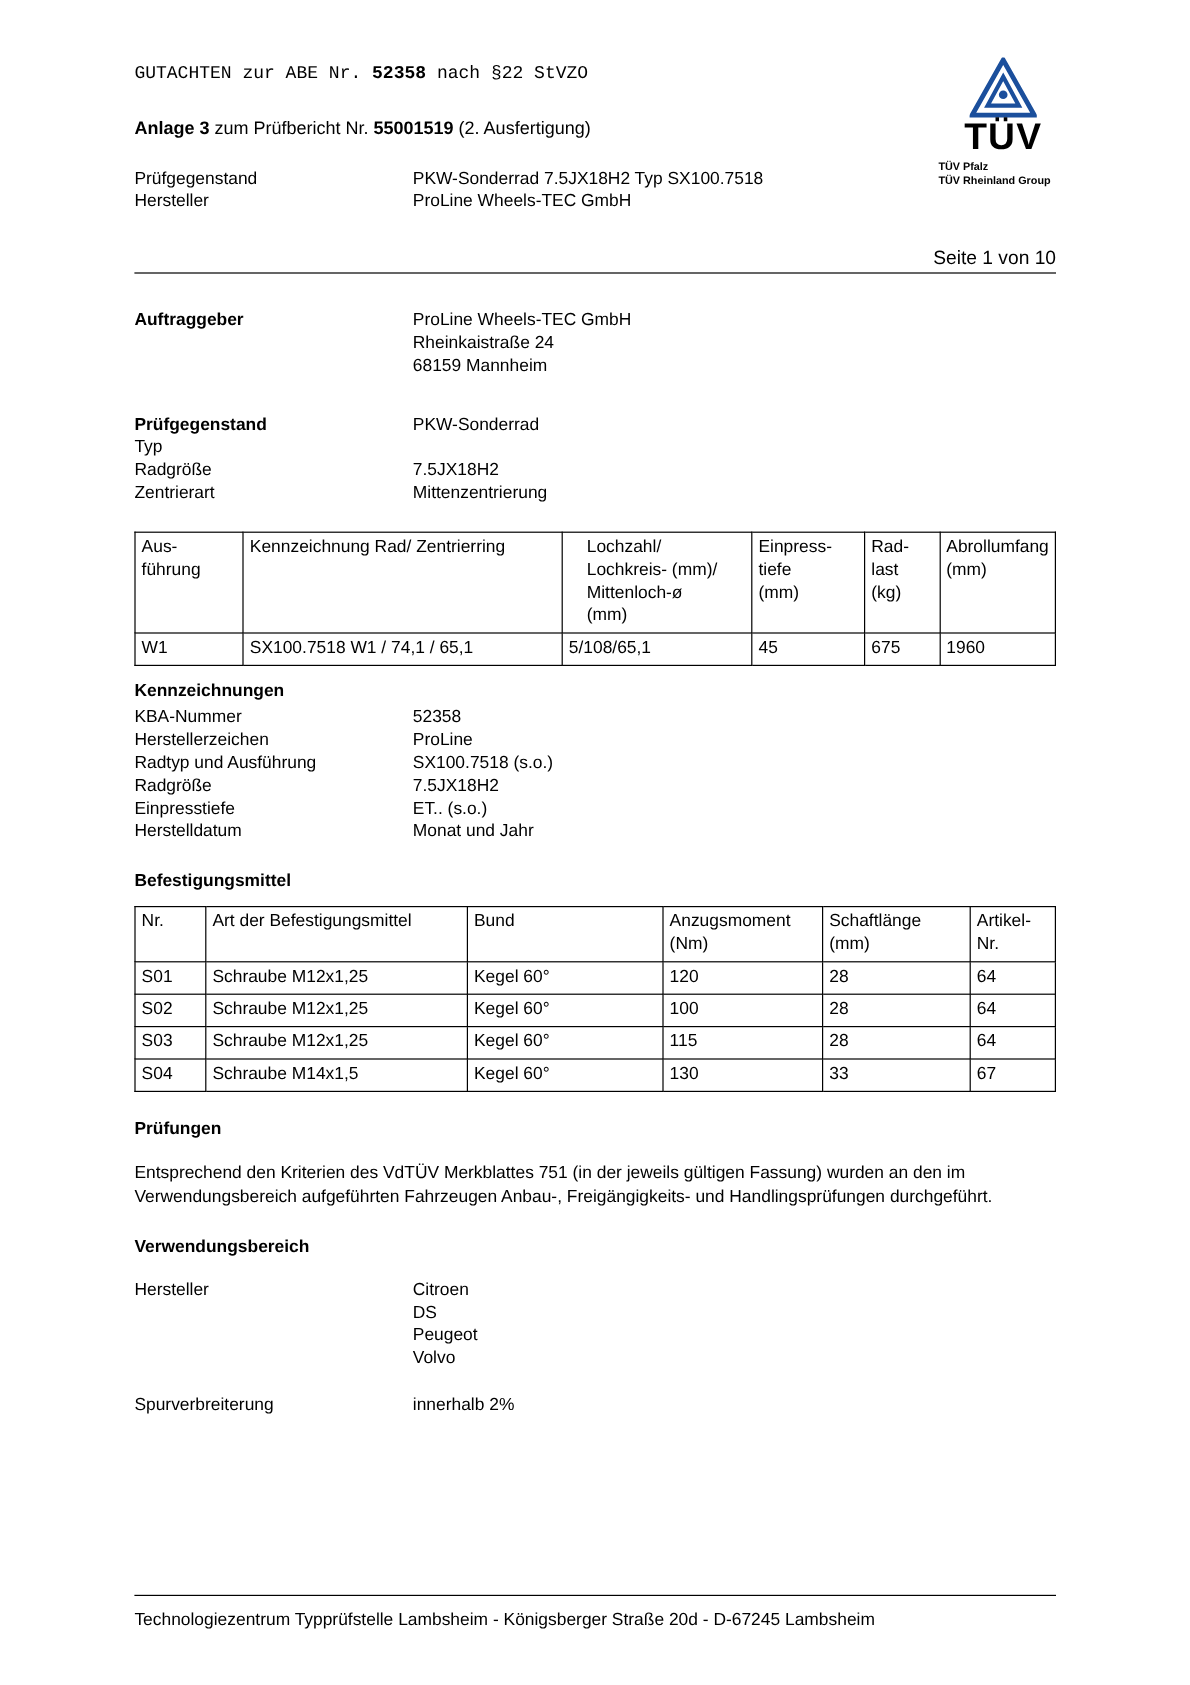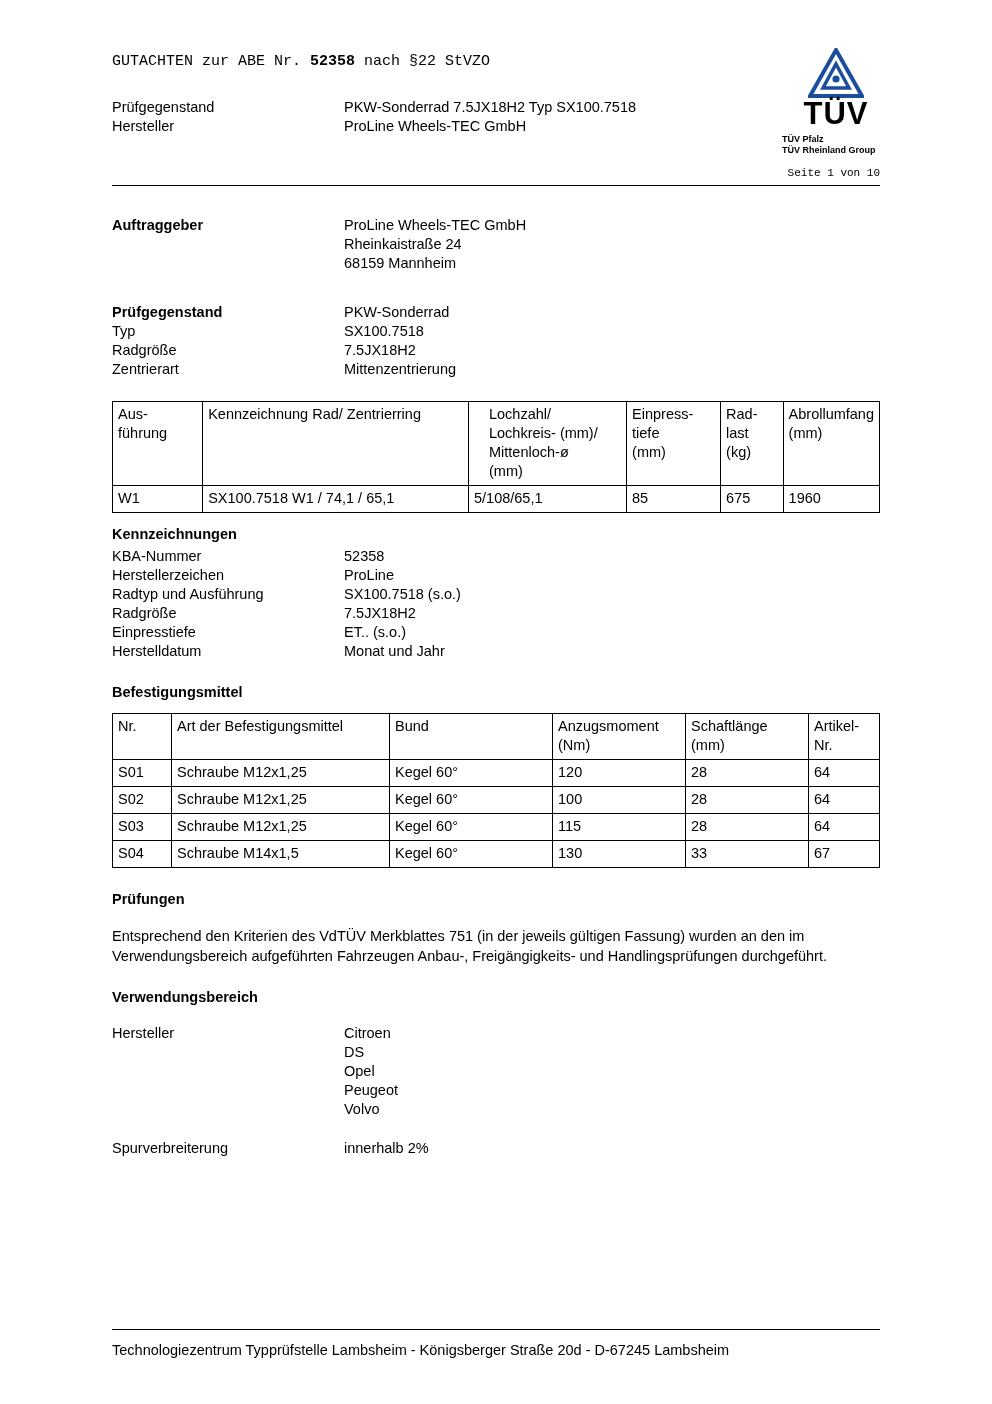--- a/index.html
+++ b/index.html
@@ -77,25 +77,24 @@
   .rule-wrap {
     margin-top: 28px;
     position: relative;
   }
   .hr {
     border: 0;
     border-top: 1px solid #000;
     margin: 0;
   }
   .seite {
-    font-size: 11px;
+    font-size: 16px;
     line-height: 19px;
     text-align: right;
     padding-bottom: 2px;
-    font-family: Liberation Mono, monospace;
   }
 
   .sec-gap-lg { height: 30px; }
   .sec-gap-md { height: 22px; }
   .sec-gap-sm { height: 12px; }
 
   .section-head {
     font-size: 14.5px;
     font-weight: bold;
     line-height: 19px;
@@ -165,20 +164,23 @@
     <div class="logo-sub">
       <div>TÜV Pfalz</div>
       <div>TÜV Rheinland Group</div>
     </div>
   </div>
 
   <div class="doc-title">
     <span>GUTACHTEN zur ABE Nr. </span><span class="bold">52358</span><span> nach §22 StVZO</span>
   </div>
 
+  <div class="anlage-line">
+    <span class="bold">Anlage 3</span><span> zum Prüfbericht Nr. </span><span class="bold">55001519</span><span> (2. Ausfertigung)</span>
+  </div>
 
   <div class="kv-block">
     <div class="kv-row">
       <div class="kv-key">Prüfgegenstand</div>
       <div class="kv-val">PKW-Sonderrad 7.5JX18H2 Typ SX100.7518</div>
     </div>
     <div class="kv-row">
       <div class="kv-key">Hersteller</div>
       <div class="kv-val">ProLine Wheels-TEC GmbH</div>
     </div>
@@ -208,21 +210,20 @@
 
   <div class="sec-gap-lg"></div>
 
   <div class="kv-block">
     <div class="kv-row">
       <div class="kv-key bold">Prüfgegenstand</div>
       <div class="kv-val">PKW-Sonderrad</div>
     </div>
     <div class="kv-row">
       <div class="kv-key">Typ</div>
-      <div class="kv-val">SX100.7518</div>
     </div>
     <div class="kv-row">
       <div class="kv-key">Radgröße</div>
       <div class="kv-val">7.5JX18H2</div>
     </div>
     <div class="kv-row">
       <div class="kv-key">Zentrierart</div>
       <div class="kv-val">Mittenzentrierung</div>
     </div>
   </div>
@@ -247,21 +248,21 @@
 (kg)</span></th>
         <th><span style="white-space:pre-line">Abrollumfang
 (mm)</span></th>
       </tr>
     </thead>
     <tbody>
       <tr>
         <td>W1</td>
         <td>SX100.7518 W1 / 74,1 / 65,1</td>
         <td>5/108/65,1</td>
-        <td>85</td>
+        <td>45</td>
         <td>675</td>
         <td>1960</td>
       </tr>
     </tbody>
   </table>
 
   <div class="sec-gap-sm"></div>
 
   <div class="section-head">Kennzeichnungen</div>
   <div class="kv-block">
@@ -358,21 +359,20 @@
     <div class="kv-row">
       <div class="kv-key">Hersteller</div>
       <div class="kv-val">Citroen</div>
     </div>
     <div class="kv-row">
       <div class="kv-key"></div>
       <div class="kv-val">DS</div>
     </div>
     <div class="kv-row">
       <div class="kv-key"></div>
-      <div class="kv-val">Opel</div>
     </div>
     <div class="kv-row">
       <div class="kv-key"></div>
       <div class="kv-val">Peugeot</div>
     </div>
     <div class="kv-row">
       <div class="kv-key"></div>
       <div class="kv-val">Volvo</div>
     </div>
     <div style="height:20px"></div>

